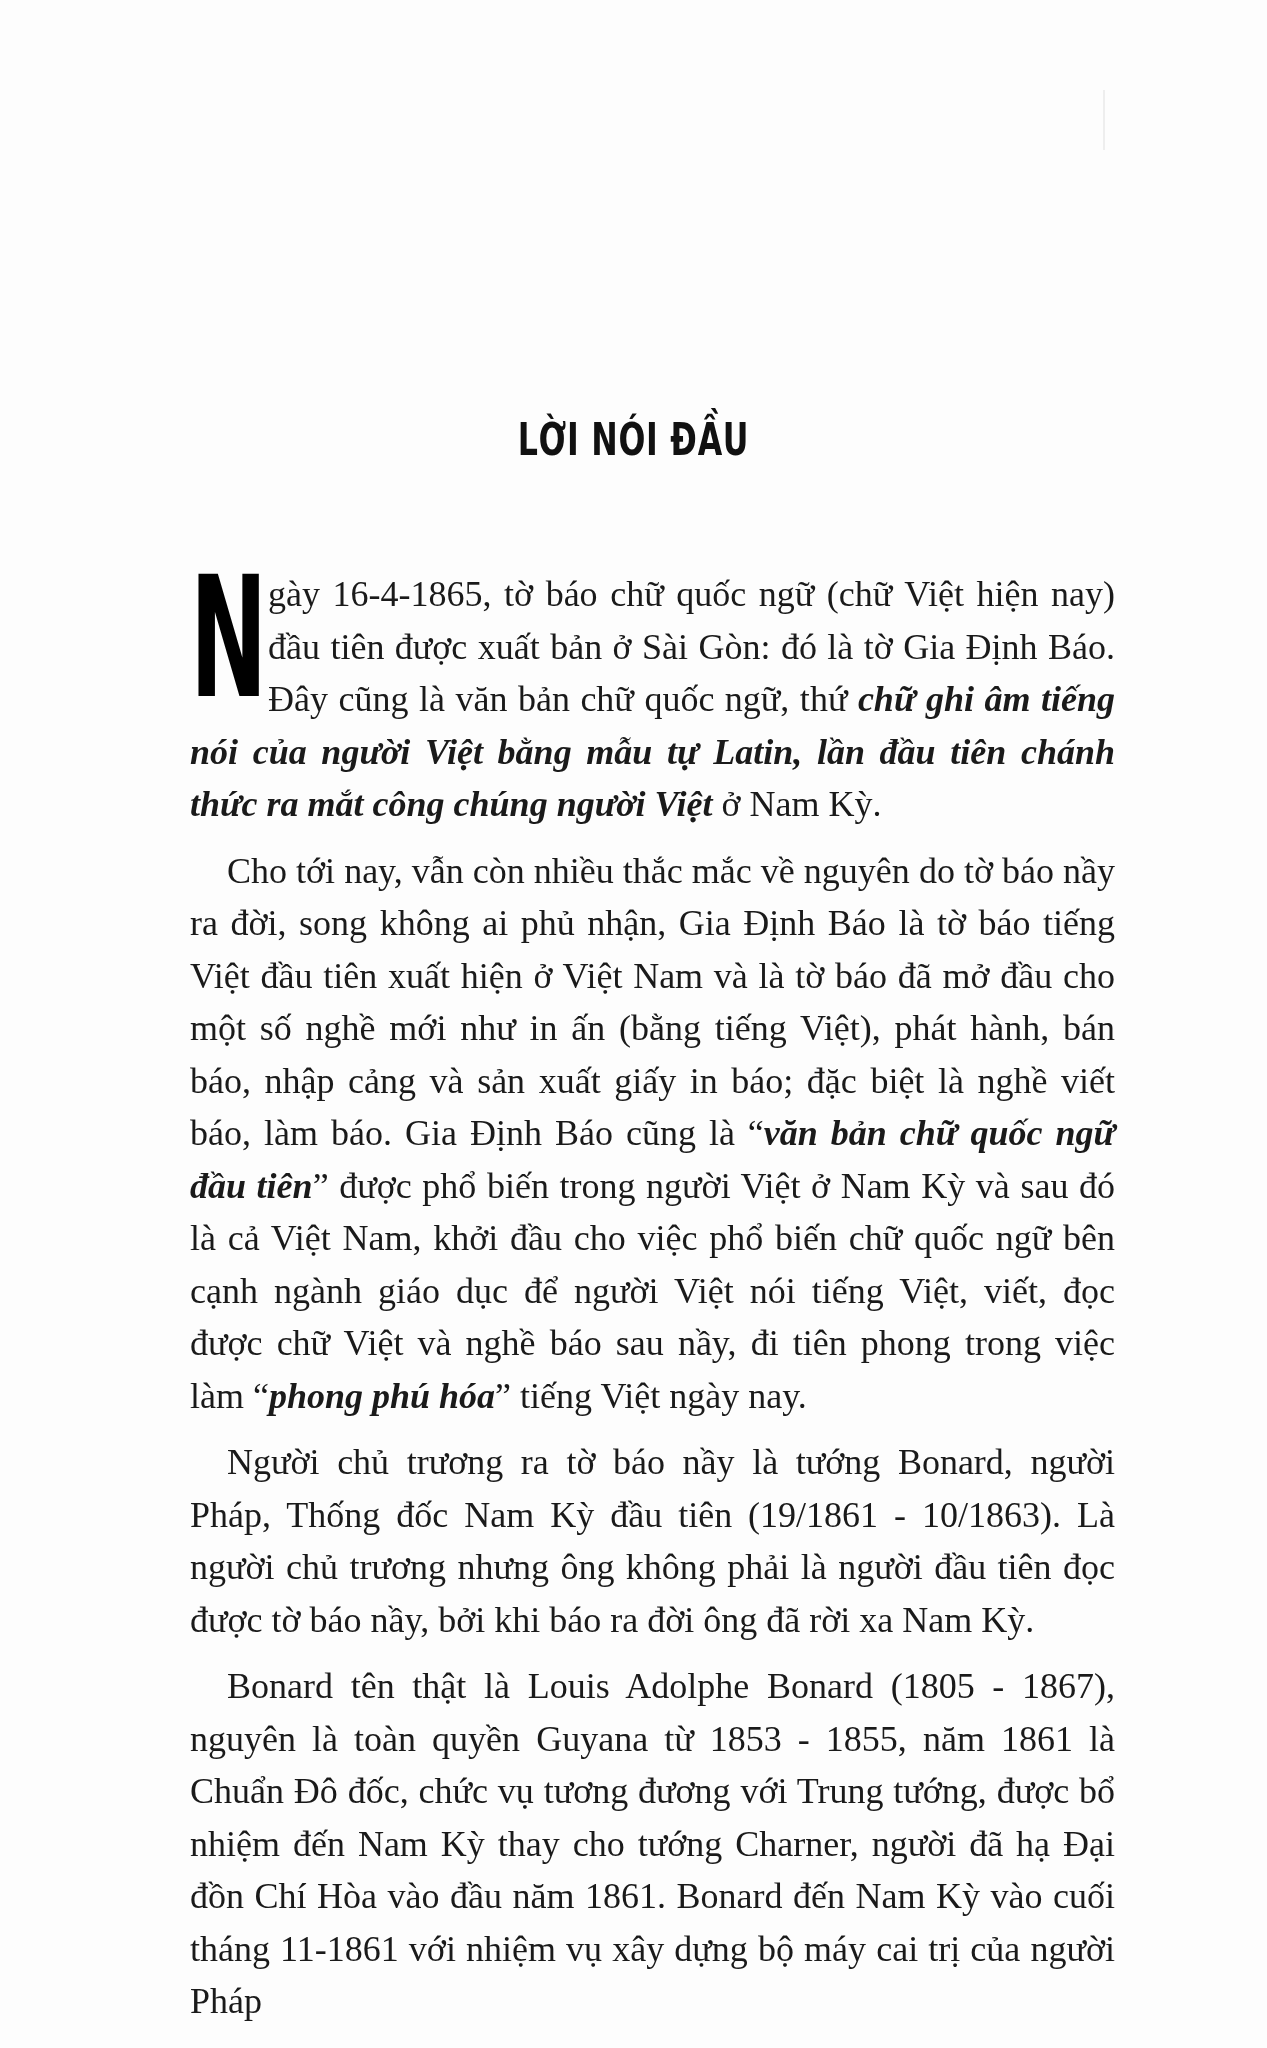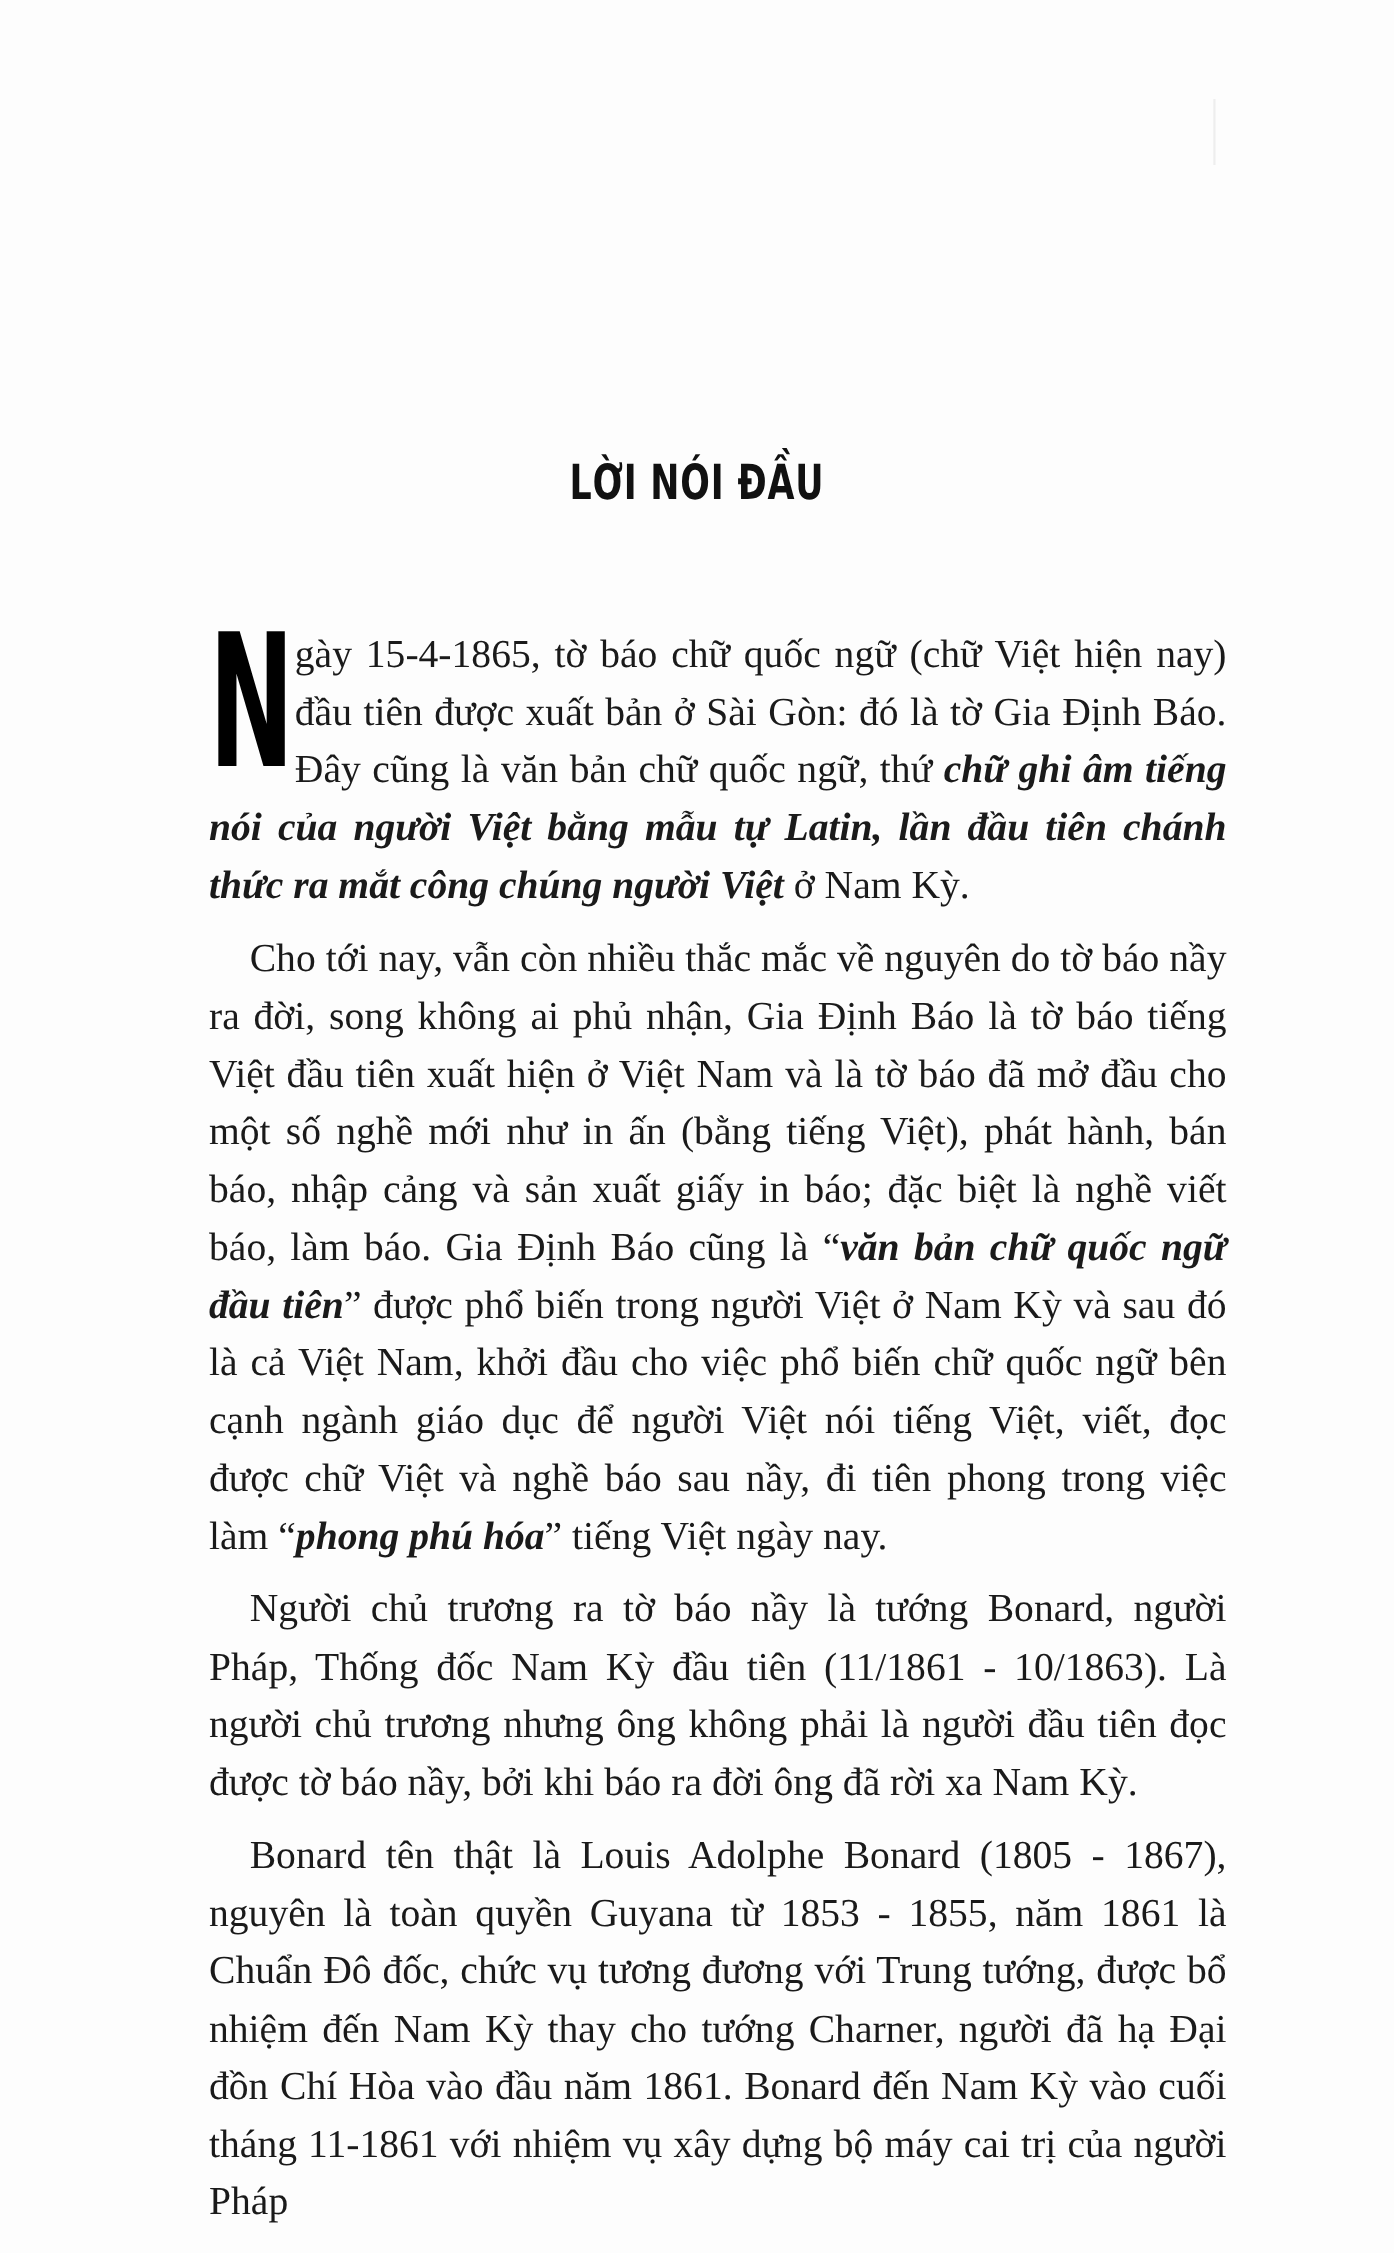--- a/index.html
+++ b/index.html
@@ -27,18 +27,18 @@
 </head>
 <body>
 
 <div class="ghost"></div>
 <div class="header-rule"></div>
 
 <h1 class="title">LỜI NÓI ĐẦU</h1>
 
 <div class="body">
   <p>
-    <span class="dropcap">N</span><span>gày 15-4-1865, tờ báo chữ quốc ngữ (chữ Việt hiện nay) đầu tiên được xuất bản ở Sài Gòn: đó là tờ </span><span class="it">Gia Định Báo</span><span>. Đây cũng là văn bản chữ quốc ngữ, thứ </span><span class="bi">chữ ghi âm tiếng nói của người Việt bằng mẫu tự Latin, lần đầu tiên chánh thức ra mắt công chúng người Việt</span><span> ở Nam Kỳ.</span>
+    <span class="dropcap">N</span><span>gày 16-4-1865, tờ báo chữ quốc ngữ (chữ Việt hiện nay) đầu tiên được xuất bản ở Sài Gòn: đó là tờ </span><span class="it">Gia Định Báo</span><span>. Đây cũng là văn bản chữ quốc ngữ, thứ </span><span class="bi">chữ ghi âm tiếng nói của người Việt bằng mẫu tự Latin, lần đầu tiên chánh thức ra mắt công chúng người Việt</span><span> ở Nam Kỳ.</span>
   </p>
   <p class="indent"><span>Cho tới nay, vẫn còn nhiều thắc mắc về nguyên do tờ báo nầy ra đời, song không ai phủ nhận, </span><span class="it">Gia Định Báo</span><span> là tờ báo tiếng Việt đầu tiên xuất hiện ở Việt Nam và là tờ báo đã mở đầu cho một số nghề mới như in ấn (bằng tiếng Việt), phát hành, bán báo, nhập cảng và sản xuất giấy in báo; đặc biệt là nghề viết báo, làm báo. </span><span class="it">Gia Định Báo</span><span> cũng là “</span><span class="bi">văn bản chữ quốc ngữ đầu tiên</span><span>” được phổ biến trong người Việt ở Nam Kỳ và sau đó là cả Việt Nam, khởi đầu cho việc phổ biến chữ quốc ngữ bên cạnh ngành giáo dục để người Việt nói tiếng Việt, viết, đọc được chữ Việt và nghề báo sau nầy, đi tiên phong trong việc làm “</span><span class="bi">phong phú hóa</span><span>” tiếng Việt ngày nay.</span></p>
-  <p class="indent"><span>Người chủ trương ra tờ báo nầy là tướng Bonard, người Pháp, Thống đốc Nam Kỳ đầu tiên (11/1861 - 10/1863). Là người chủ trương nhưng ông không phải là người đầu tiên đọc được tờ báo nầy, bởi khi báo ra đời ông đã rời xa Nam Kỳ.</span></p>
+  <p class="indent"><span>Người chủ trương ra tờ báo nầy là tướng Bonard, người Pháp, Thống đốc Nam Kỳ đầu tiên (19/1861 - 10/1863). Là người chủ trương nhưng ông không phải là người đầu tiên đọc được tờ báo nầy, bởi khi báo ra đời ông đã rời xa Nam Kỳ.</span></p>
   <p class="indent"><span>Bonard tên thật là Louis Adolphe Bonard (1805 - 1867), nguyên là toàn quyền Guyana từ 1853 - 1855, năm 1861 là Chuẩn Đô đốc, chức vụ tương đương với Trung tướng, được bổ nhiệm đến Nam Kỳ thay cho tướng Charner, người đã hạ Đại đồn Chí Hòa vào đầu năm 1861. Bonard đến Nam Kỳ vào cuối tháng 11-1861 với nhiệm vụ xây dựng bộ máy cai trị của người Pháp</span></p>
 </div>
 
 </body></html>

